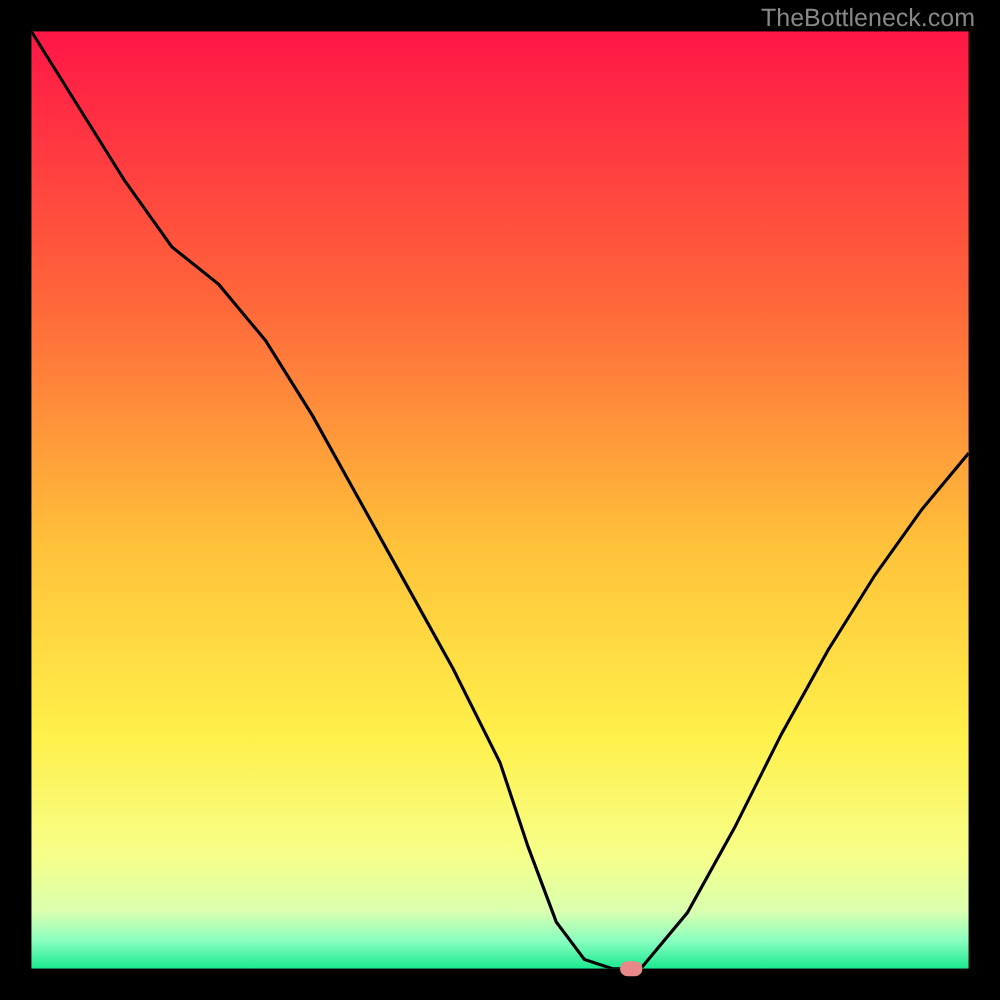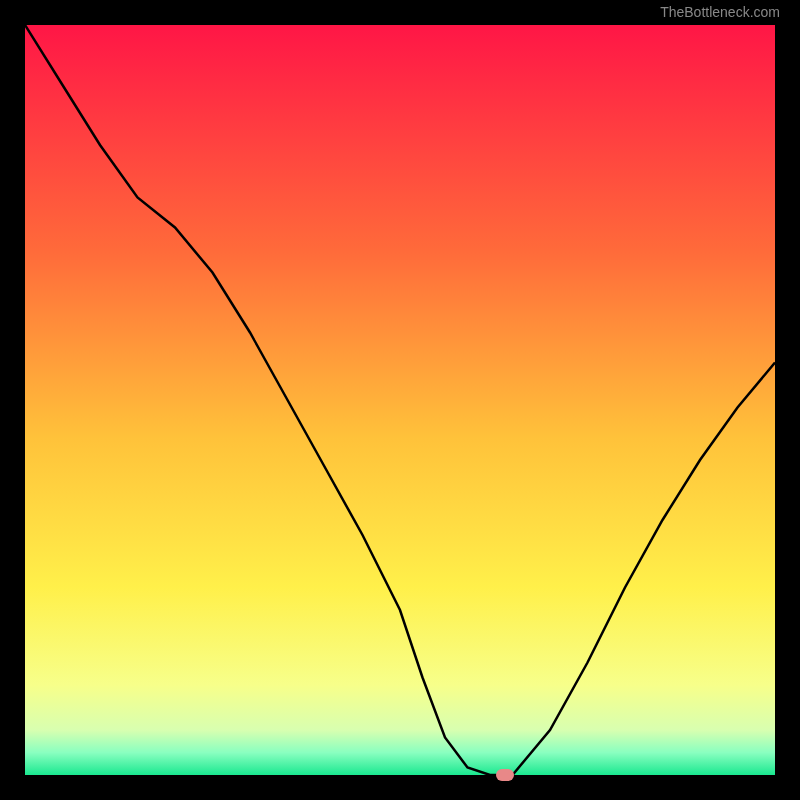--- a/index.html
+++ b/index.html
@@ -8,21 +8,21 @@
     height: 800px;
     background: #000;
     position: relative;
     font-family: Arial, sans-serif;
   }
   .watermark {
     position: absolute;
     top: 4px;
     right: 20px;
     color: #888;
-    font-size: 14px;
+    font-size: 20px;
     font-weight: 500;
     z-index: 10;
   }
   .plot-area {
     position: absolute;
     left: 25px;
     top: 25px;
     width: 750px;
     height: 750px;
   }

